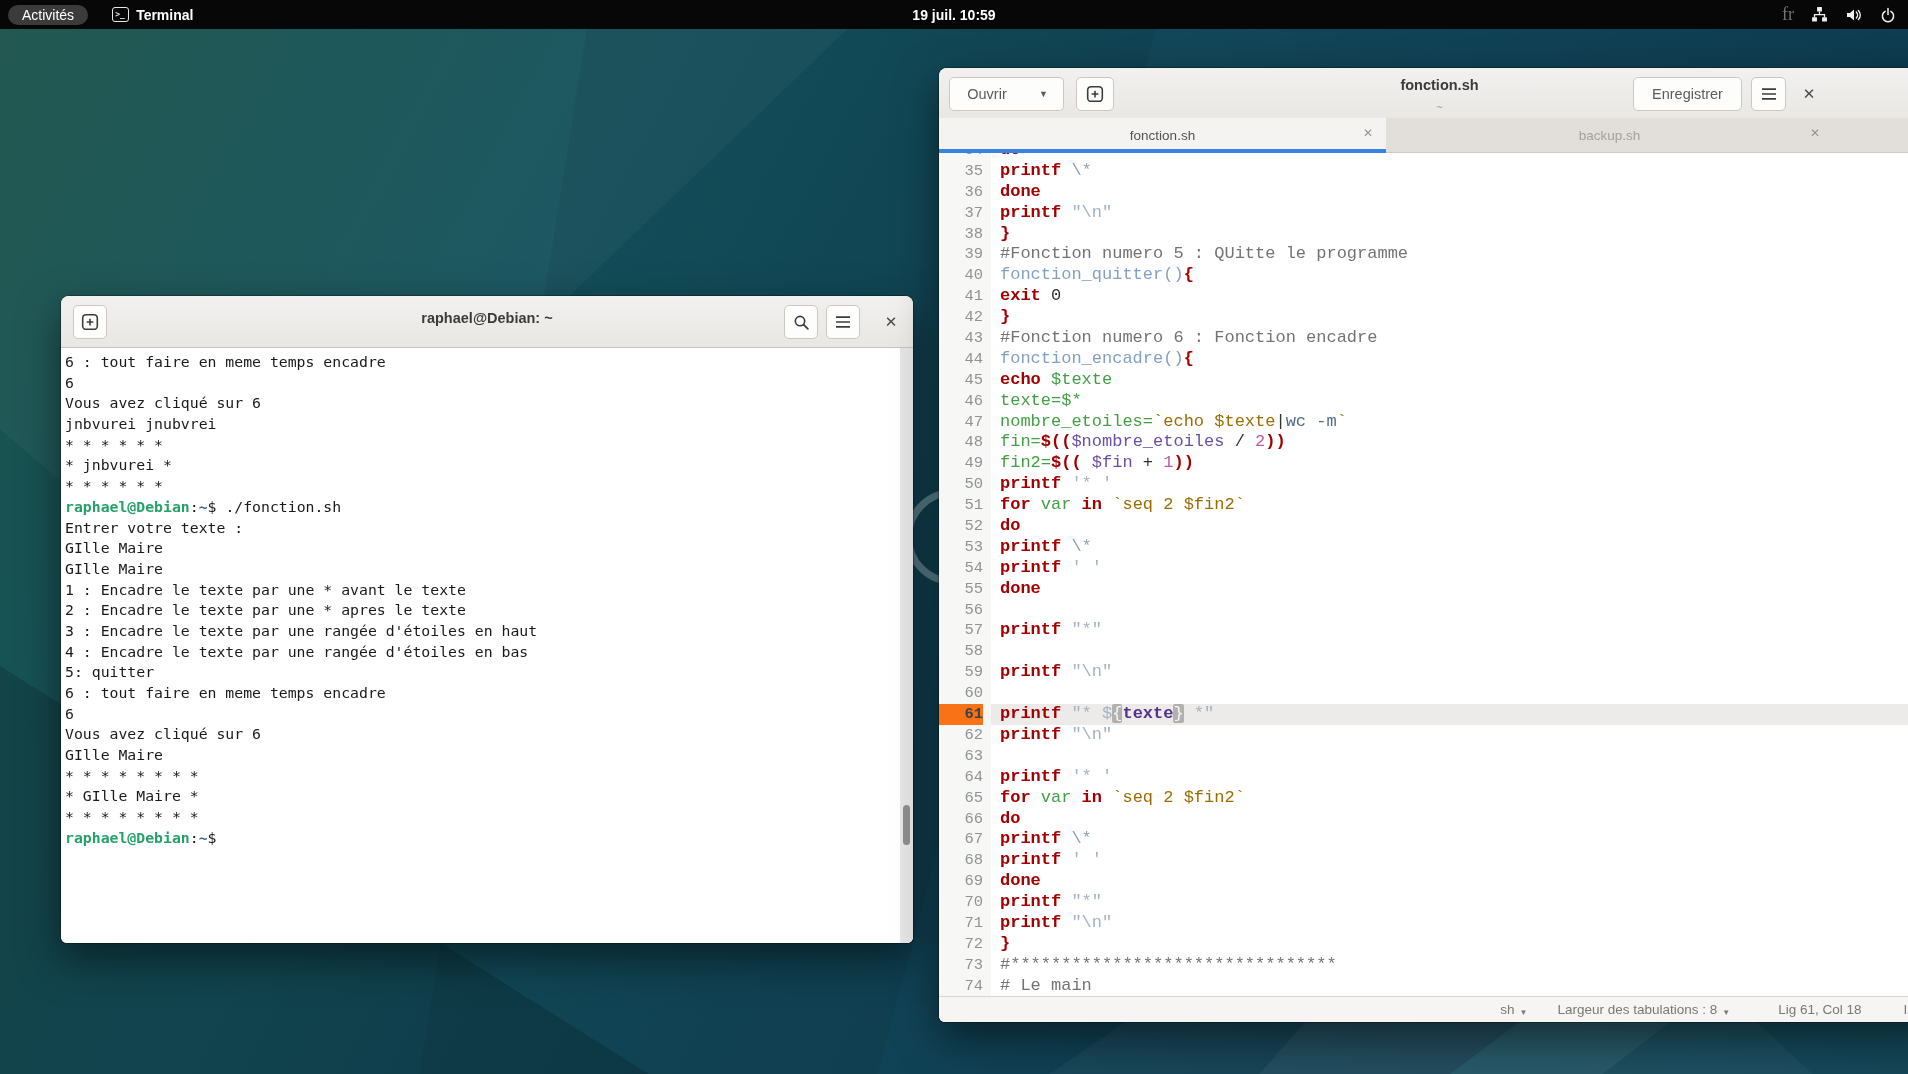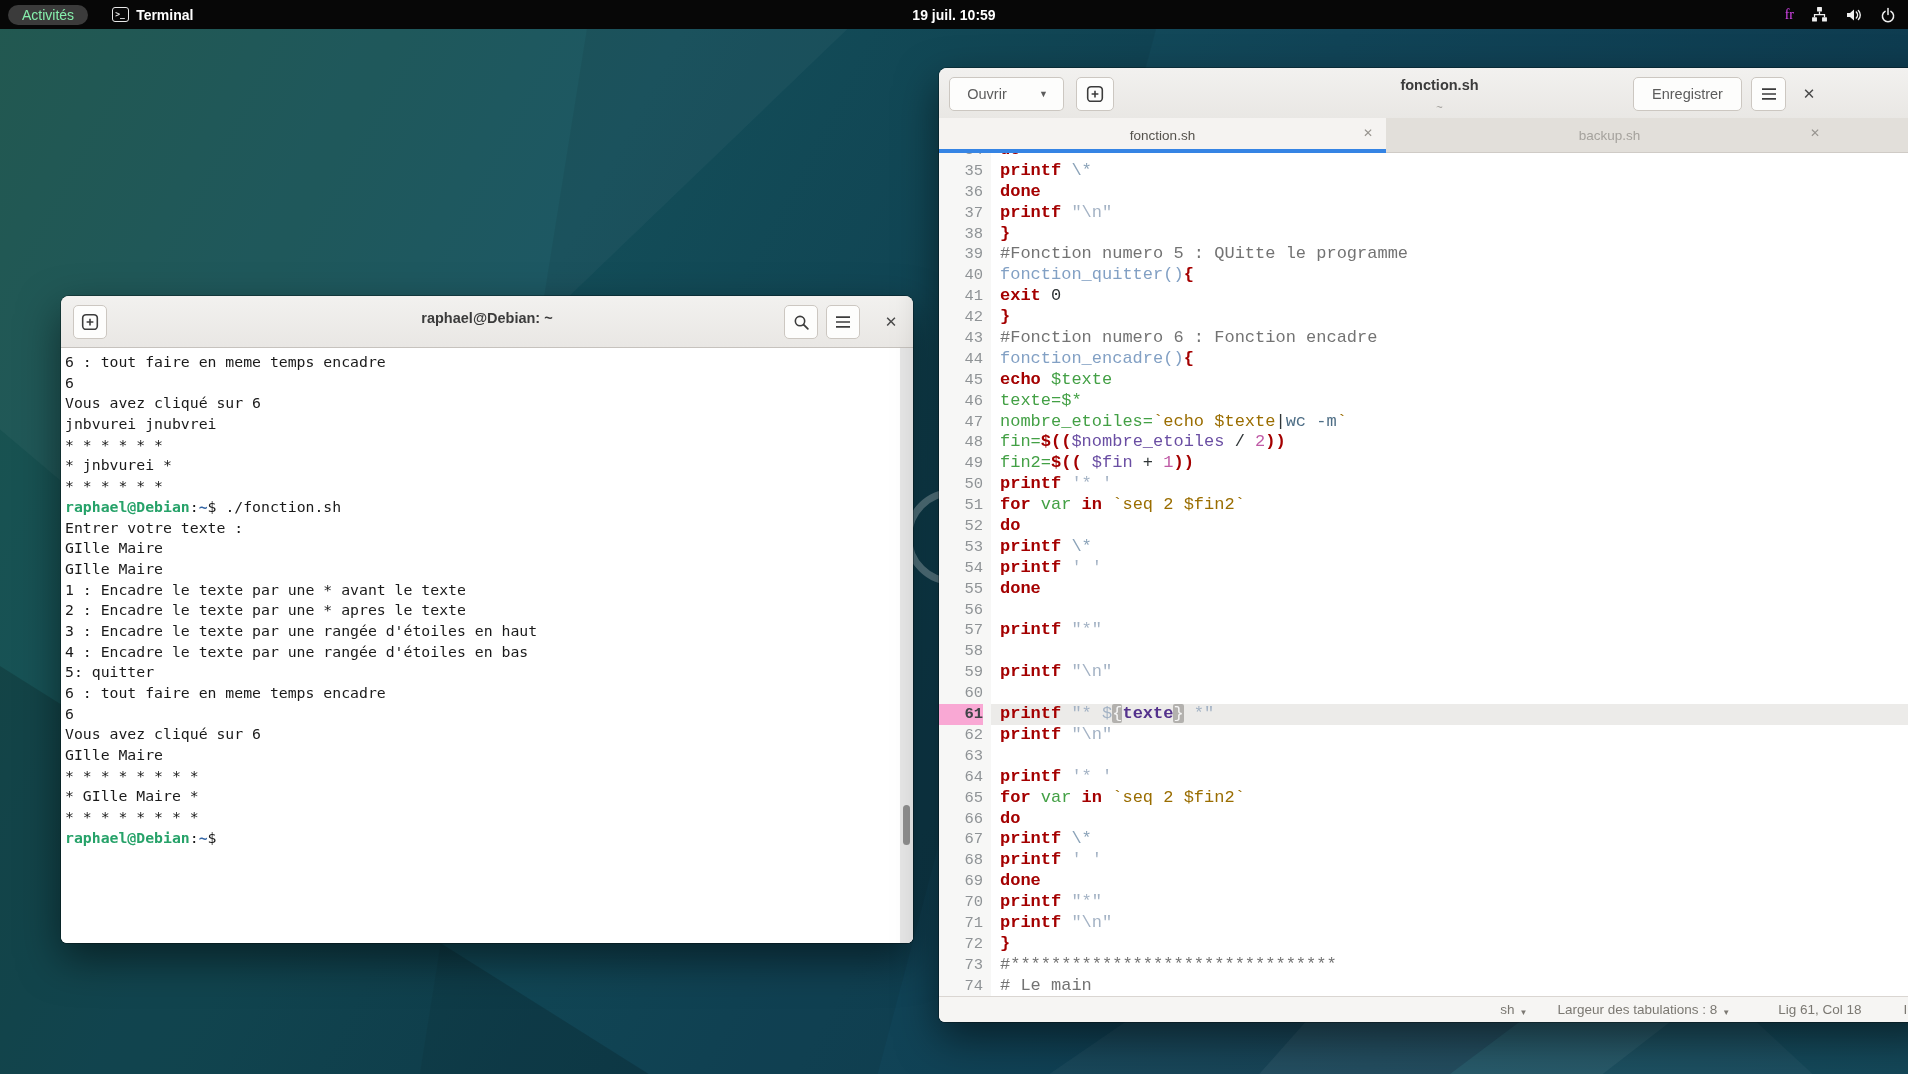--- a/index.html
+++ b/index.html
@@ -13,28 +13,28 @@
   .facet.f2{background:rgba(255,255,255,0.055);clip-path:polygon(100% 32%,100% 78%,84% 100%,66% 100%);}
   .facet.f3{background:rgba(90,220,220,0.10);clip-path:polygon(76% 100%,100% 68%,100% 100%);}
   .facet.f4{background:rgba(0,0,0,0.16);clip-path:polygon(0 62%,34% 100%,0 100%);}
   .facet.f5{background:rgba(0,0,0,0.06);clip-path:polygon(31% 0,61% 0,46% 100%,22% 100%);}
   .facet.f6{background:rgba(255,255,255,0.04);clip-path:polygon(55% 100%,78% 72%,95% 100%);}
   .wp-circle{position:absolute;left:905px;top:489px;width:96px;height:96px;border-radius:50%;
     border:7px solid rgba(210,228,232,0.40);box-sizing:border-box;}
   
   .topbar{position:absolute;left:0;top:0;width:1908px;height:29px;background:#070707;z-index:30;
     color:#fff;font-size:14px;display:flex;align-items:center;}
-  .tb-activities{margin-left:8px;padding:2px 14px;border-radius:14px;background:#3b3b3b;color:#86efac;}
+  .tb-activities{margin-left:8px;padding:2px 14px;border-radius:14px;background:#3b3b3b;color:#ffffff;}
   .tb-app{display:flex;align-items:center;gap:7px;margin-left:24px;font-weight:bold;}
   .tb-appicon{width:17px;height:15px;border:1.6px solid #e8e8e8;border-radius:3px;
     font-size:8px;line-height:13px;text-align:left;padding-left:2px;box-sizing:border-box;
     font-family:"DejaVu Sans Mono",monospace;color:#e8e8e8;}
   .tb-clock{position:absolute;left:0;right:0;text-align:center;font-weight:600;pointer-events:none;}
   .tb-right{margin-left:auto;display:flex;align-items:center;gap:17px;margin-right:12px;}
-  .tb-kbd{font-size:14px;color:#d946ef;font-family:Liberation Serif, serif;}
+  .tb-kbd{font-size:18px;color:#737373;font-family:Liberation Serif, serif;}
   .tb-ico svg{display:block;}
   
   .window{position:absolute;border-radius:8px 8px 6px 6px;z-index:10;
     box-shadow:0 16px 42px rgba(0,0,0,0.50),0 0 0 1px rgba(0,0,0,0.28);background:#fff;}
   .hbar{position:absolute;left:0;top:0;right:0;height:52px;border-radius:8px 8px 0 0;
     background:linear-gradient(#f2f1ef,#e9e7e4);border-bottom:1px solid #c6c2bd;box-sizing:border-box;}
   .hbtn{position:absolute;top:9px;height:34px;background:#fdfdfc;border:1px solid #ccc7c1;
     border-radius:5px;box-sizing:border-box;display:flex;align-items:center;justify-content:center;
     color:#5c5c5c;font-size:14.5px;}
   .hbar .title{position:absolute;left:0;right:0;text-align:center;top:14px;font-weight:600;
@@ -58,21 +58,21 @@
     font-size:13.5px;color:#a5a29d;background:#e2dfda;}
   .g-tab.active{background:#f5f3f1;color:#55524d;}
   .g-tab.active::after{content:"";position:absolute;left:0;right:0;bottom:-1px;height:4px;background:#3584e4;}
   .g-tab .tclose{position:absolute;right:13px;top:8px;font-size:12px;color:#97948f;}
   .g-body{position:absolute;left:0;top:85px;right:0;bottom:26px;background:#fff;overflow:hidden;}
   .g-inner{position:absolute;left:0;right:13px;top:-13px;display:flex;
     font-family:Liberation Mono, monospace;font-size:17px;}
   .gutter{width:52px;background:#f7f7f6;box-sizing:border-box;padding-right:8px;text-align:right;
     color:#8f9396;font-size:15.5px;flex:none;}
   .lnum{height:20.9px;line-height:20.9px;}
-  .lnum.cur{background:#f9a8d4;color:#3f4347;font-weight:bold;}
+  .lnum.cur{background:#f97316;color:#3f4347;font-weight:bold;}
   .codecol{flex:1;padding-left:9px;}
   .cline{height:20.9px;line-height:20.9px;white-space:pre;}
   .cline.cur{background:#ecebe9;margin-left:-9px;padding-left:9px;}
   .c-p{color:#2e3436}
   .c-kw{color:#a40000;font-weight:bold}
   .c-cmt{color:#737373}
   .c-fn{color:#82a0c4}
   .c-grn{color:#43a045}
   .c-str{color:#a3b2c4}
   .c-esc{color:#8aa2b8}

